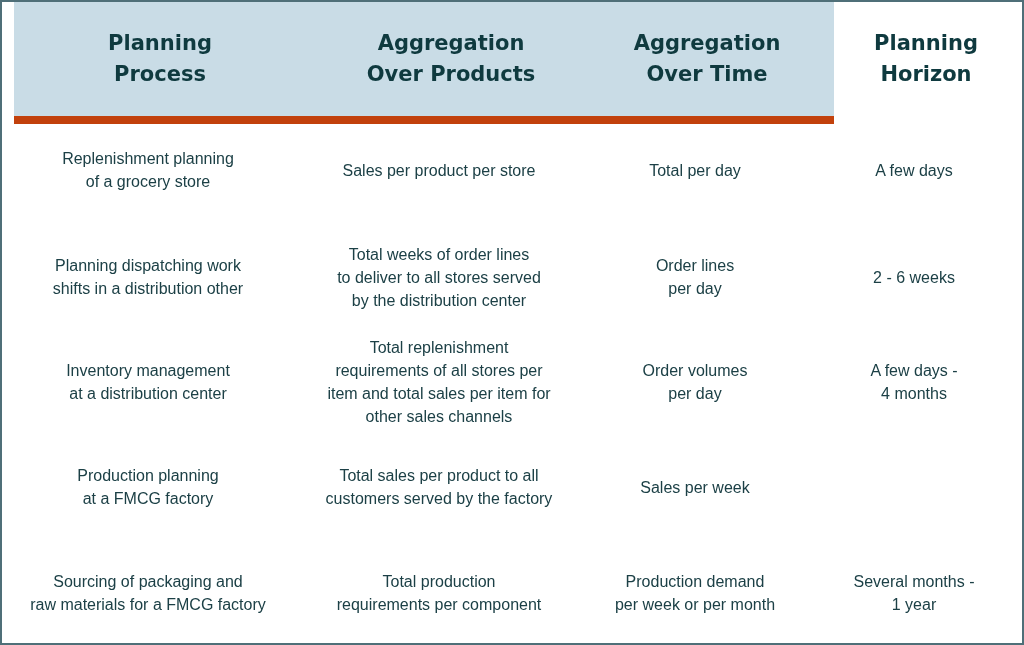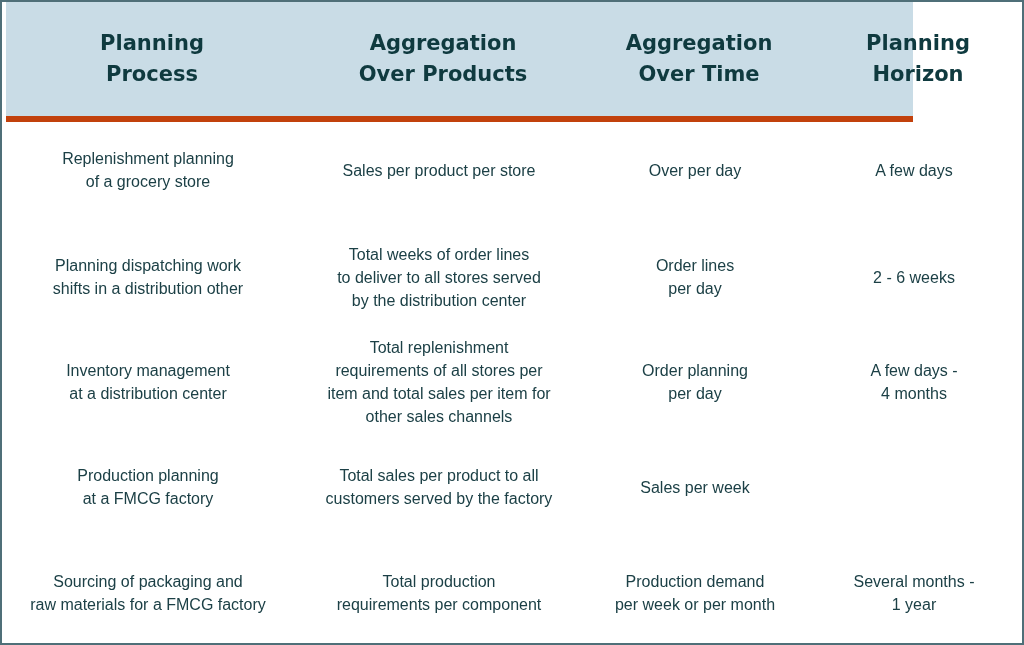--- a/index.html
+++ b/index.html
@@ -4,23 +4,23 @@
   <style>
     html, body { margin: 0; padding: 0; background: #ffffff; }
     body { width: 1024px; height: 645px; overflow: hidden; }
     .frame {
       position: absolute; left: 0; top: 0;
       width: 1020px; height: 641px;
       border: 2px solid #4f6f78;
       background: #ffffff;
     }
     .header {
-      position: absolute; left: 4px; top: 0; width: 907px; height: 114px;
+      position: absolute; left: 12px; top: 0; width: 820px; height: 114px;
       background: #c9dce6;
-      border-bottom: 6px solid #c2410c;
+      border-bottom: 8px solid #c2410c;
     }
     .hcell {
       position: absolute; top: 0; height: 114px;
       display: flex; align-items: center; justify-content: center;
       text-align: center;
       font-family: "DejaVu Sans", sans-serif;
       font-weight: bold; font-size: 21px; line-height: 31px;
       color: #0f3a3f;
       white-space: pre-line;
     }
@@ -53,21 +53,21 @@
     <div class="hcell c2">Aggregation
 Over Time</div>
     <div class="hcell c3">Planning
 Horizon</div>
   </div>
 
   <div class="row" style="top:116px;height:104px;padding-left:44px;">
     <div class="cell c0">Replenishment planning
 of a grocery store</div>
     <div class="cell c1">Sales per product per store</div>
-    <div class="cell c2">Over per day</div>
+    <div class="cell c2">Total per day</div>
     <div class="cell c3">A few days</div>
   </div>
 
   <div class="row" style="top:220px;height:110px;">
     <div class="cell c0">Planning dispatching work
 shifts in a distribution other</div>
     <div class="cell c1">Total weeks of order lines
 to deliver to all stores served
 by the distribution center</div>
     <div class="cell c2">Order lines
@@ -75,21 +75,21 @@
     <div class="cell c3">2 - 6 weeks</div>
   </div>
 
   <div class="row" style="top:330px;height:100px;">
     <div class="cell c0">Inventory management
 at a distribution center</div>
     <div class="cell c1">Total replenishment
 requirements of all stores per
 item and total sales per item for
 other sales channels</div>
-    <div class="cell c2">Order planning
+    <div class="cell c2">Order volumes
 per day</div>
     <div class="cell c3">A few days -
 4 months</div>
   </div>
 
   <div class="row" style="top:430px;height:110px;">
     <div class="cell c0">Production planning
 at a FMCG factory</div>
     <div class="cell c1">Total sales per product to all
 customers served by the factory</div>

